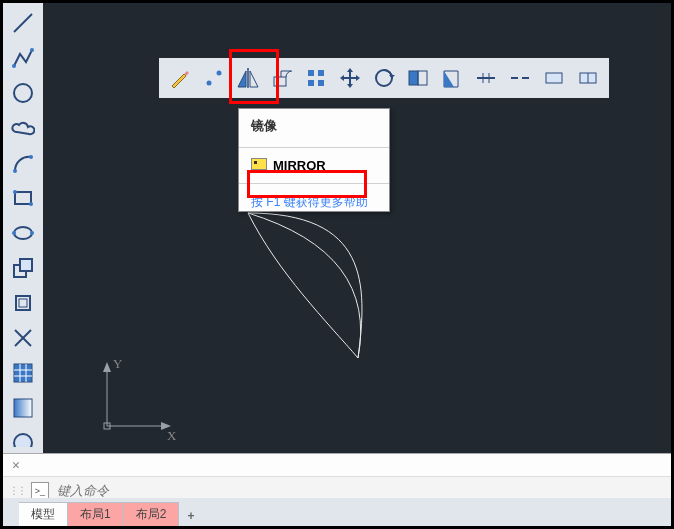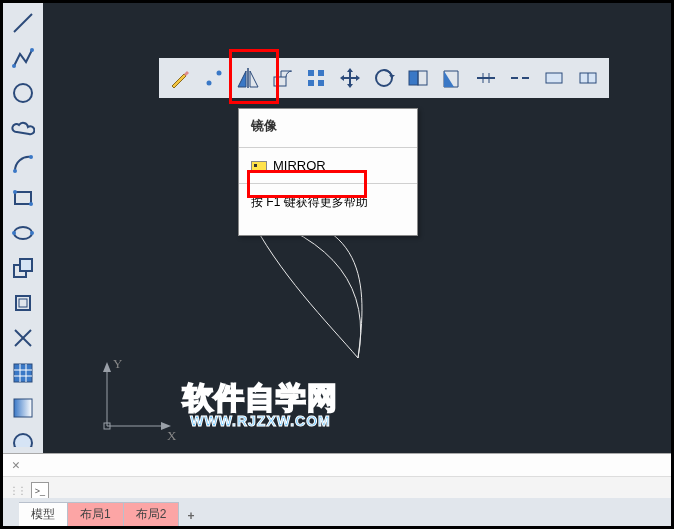--- a/index.html
+++ b/index.html
@@ -10,29 +10,29 @@
   .left-bar .tbtn{width:34px;height:34px;margin:1px auto;display:flex;align-items:center;justify-content:center;border:1px solid transparent;border-radius:2px}
   
   .canvas{position:absolute;left:40px;top:0;right:0;height:450px;background:#212830}
   
   .top-bar{position:absolute;left:156px;top:55px;height:40px;background:#e1e6ec;display:flex;align-items:center;padding:0 6px;gap:4px}
   .top-bar .tbtn{width:30px;height:30px;display:flex;align-items:center;justify-content:center;border:1px solid transparent;border-radius:2px}
   .red-box{position:absolute;border:3px solid #ff0000;pointer-events:none}
   .red1{left:226px;top:46px;width:50px;height:55px}
   .red2{left:244px;top:167px;width:120px;height:28px}
   
-  .tooltip{position:absolute;left:235px;top:105px;width:180px;background:#fdfdfd;border:1px solid #8a8a8a;box-shadow:2px 2px 4px rgba(0,0,0,.3)}
+  .tooltip{position:absolute;left:235px;top:105px;width:152px;background:#fdfdfd;border:1px solid #8a8a8a;box-shadow:2px 2px 4px rgba(0,0,0,.3)}
   .tooltip .tt-head{padding:8px 12px 4px;font-size:13px;color:#333}
   .tooltip .tt-title{font-weight:bold;margin-bottom:4px}
   .tooltip .tt-desc{font-size:12px;color:#444}
   .tooltip .tt-sep{height:1px;background:#d0d0d0;margin:4px 0}
-  .tooltip .tt-cmd{display:flex;align-items:flex-end;gap:6px;padding:6px 12px;font-weight:normal;font-size:13px}
+  .tooltip .tt-cmd{display:flex;align-items:flex-start;gap:6px;padding:6px 12px;font-weight:bold;font-size:13px}
   .tooltip .tt-cmd .ico{width:16px;height:12px;background:#ffe24a;border:1px solid #888;position:relative}
   .tooltip .tt-cmd .ico::before{content:"";position:absolute;left:2px;top:2px;width:3px;height:3px;background:#333}
-  .tooltip .tt-help{padding:6px 12px 24px;font-size:12px;color:#000000}
+  .tooltip .tt-help{padding:6px 12px 0;font-size:12px;color:#3b82f6}
   
   .axis{position:absolute;left:52px;top:355px;width:80px;height:80px}
   .axis svg{overflow:visible}
   .axis text{fill:#888;font-size:13px;font-family:serif}
   
   .curve{position:absolute;left:175px;top:200px;width:200px;height:170px;pointer-events:none}
   
   .watermark{position:absolute;left:140px;top:375px;pointer-events:none}
   .watermark .l1{font-size:30px;font-weight:900;color:#66c4ff;-webkit-text-stroke:2px #fff;letter-spacing:1px}
   .watermark .l2{font-size:14px;font-weight:900;color:#66c4ff;-webkit-text-stroke:1px #fff;letter-spacing:1px;margin-top:-6px;text-align:center}
@@ -156,24 +156,20 @@
         <line x1="12" y1="68" x2="12" y2="10" stroke="#9aa0a8" stroke-width="1"></line>
         <polygon points="12,4 8,14 16,14" fill="#9aa0a8"></polygon>
         <line x1="12" y1="68" x2="70" y2="68" stroke="#9aa0a8" stroke-width="1"></line>
         <polygon points="76,68 66,64 66,72" fill="#9aa0a8"></polygon>
         <rect x="9" y="65" width="6" height="6" fill="none" stroke="#9aa0a8"></rect>
         <text x="18" y="10">Y</text>
         <text x="72" y="82">X</text>
       </svg>
     </div>
 
-    <div class="watermark">
-      <div class="l1">软件自学网</div>
-      <div class="l2">WWW.RJZXW.COM</div>
-    </div>
   </div>
 
   <div class="top-bar">
     <div class="tbtn">
         <svg width="22" height="22">
           <path d="M3 19 L15 7 L17 9 L5 21z" fill="#f4c542" stroke="#8a6a1a"></path>
           <path d="M15 7 l3-3 2 2 -3 3z" fill="#e08a8a"></path>
         </svg>
       </div>
     <div class="tbtn">
@@ -274,20 +270,21 @@
   <div class="red-box red1"></div>
   <div class="red-box red2"></div>
 
   <div class="cmd-area">
     <div class="cmd-hist">
       <span class="x-icon">✕</span>
     </div>
     <div class="cmd-line">
       <span class="handle">⋮⋮</span>
       <span class="prompt">&gt;_</span>
+      <input type="text" placeholder="键入命令" style="">
     </div>
   </div>
 
   <div class="tabs">
     <div class="tab active">模型</div>
     <div class="tab">布局1</div>
     <div class="tab">布局2</div>
     <div class="plus">+</div>
   </div>
 

